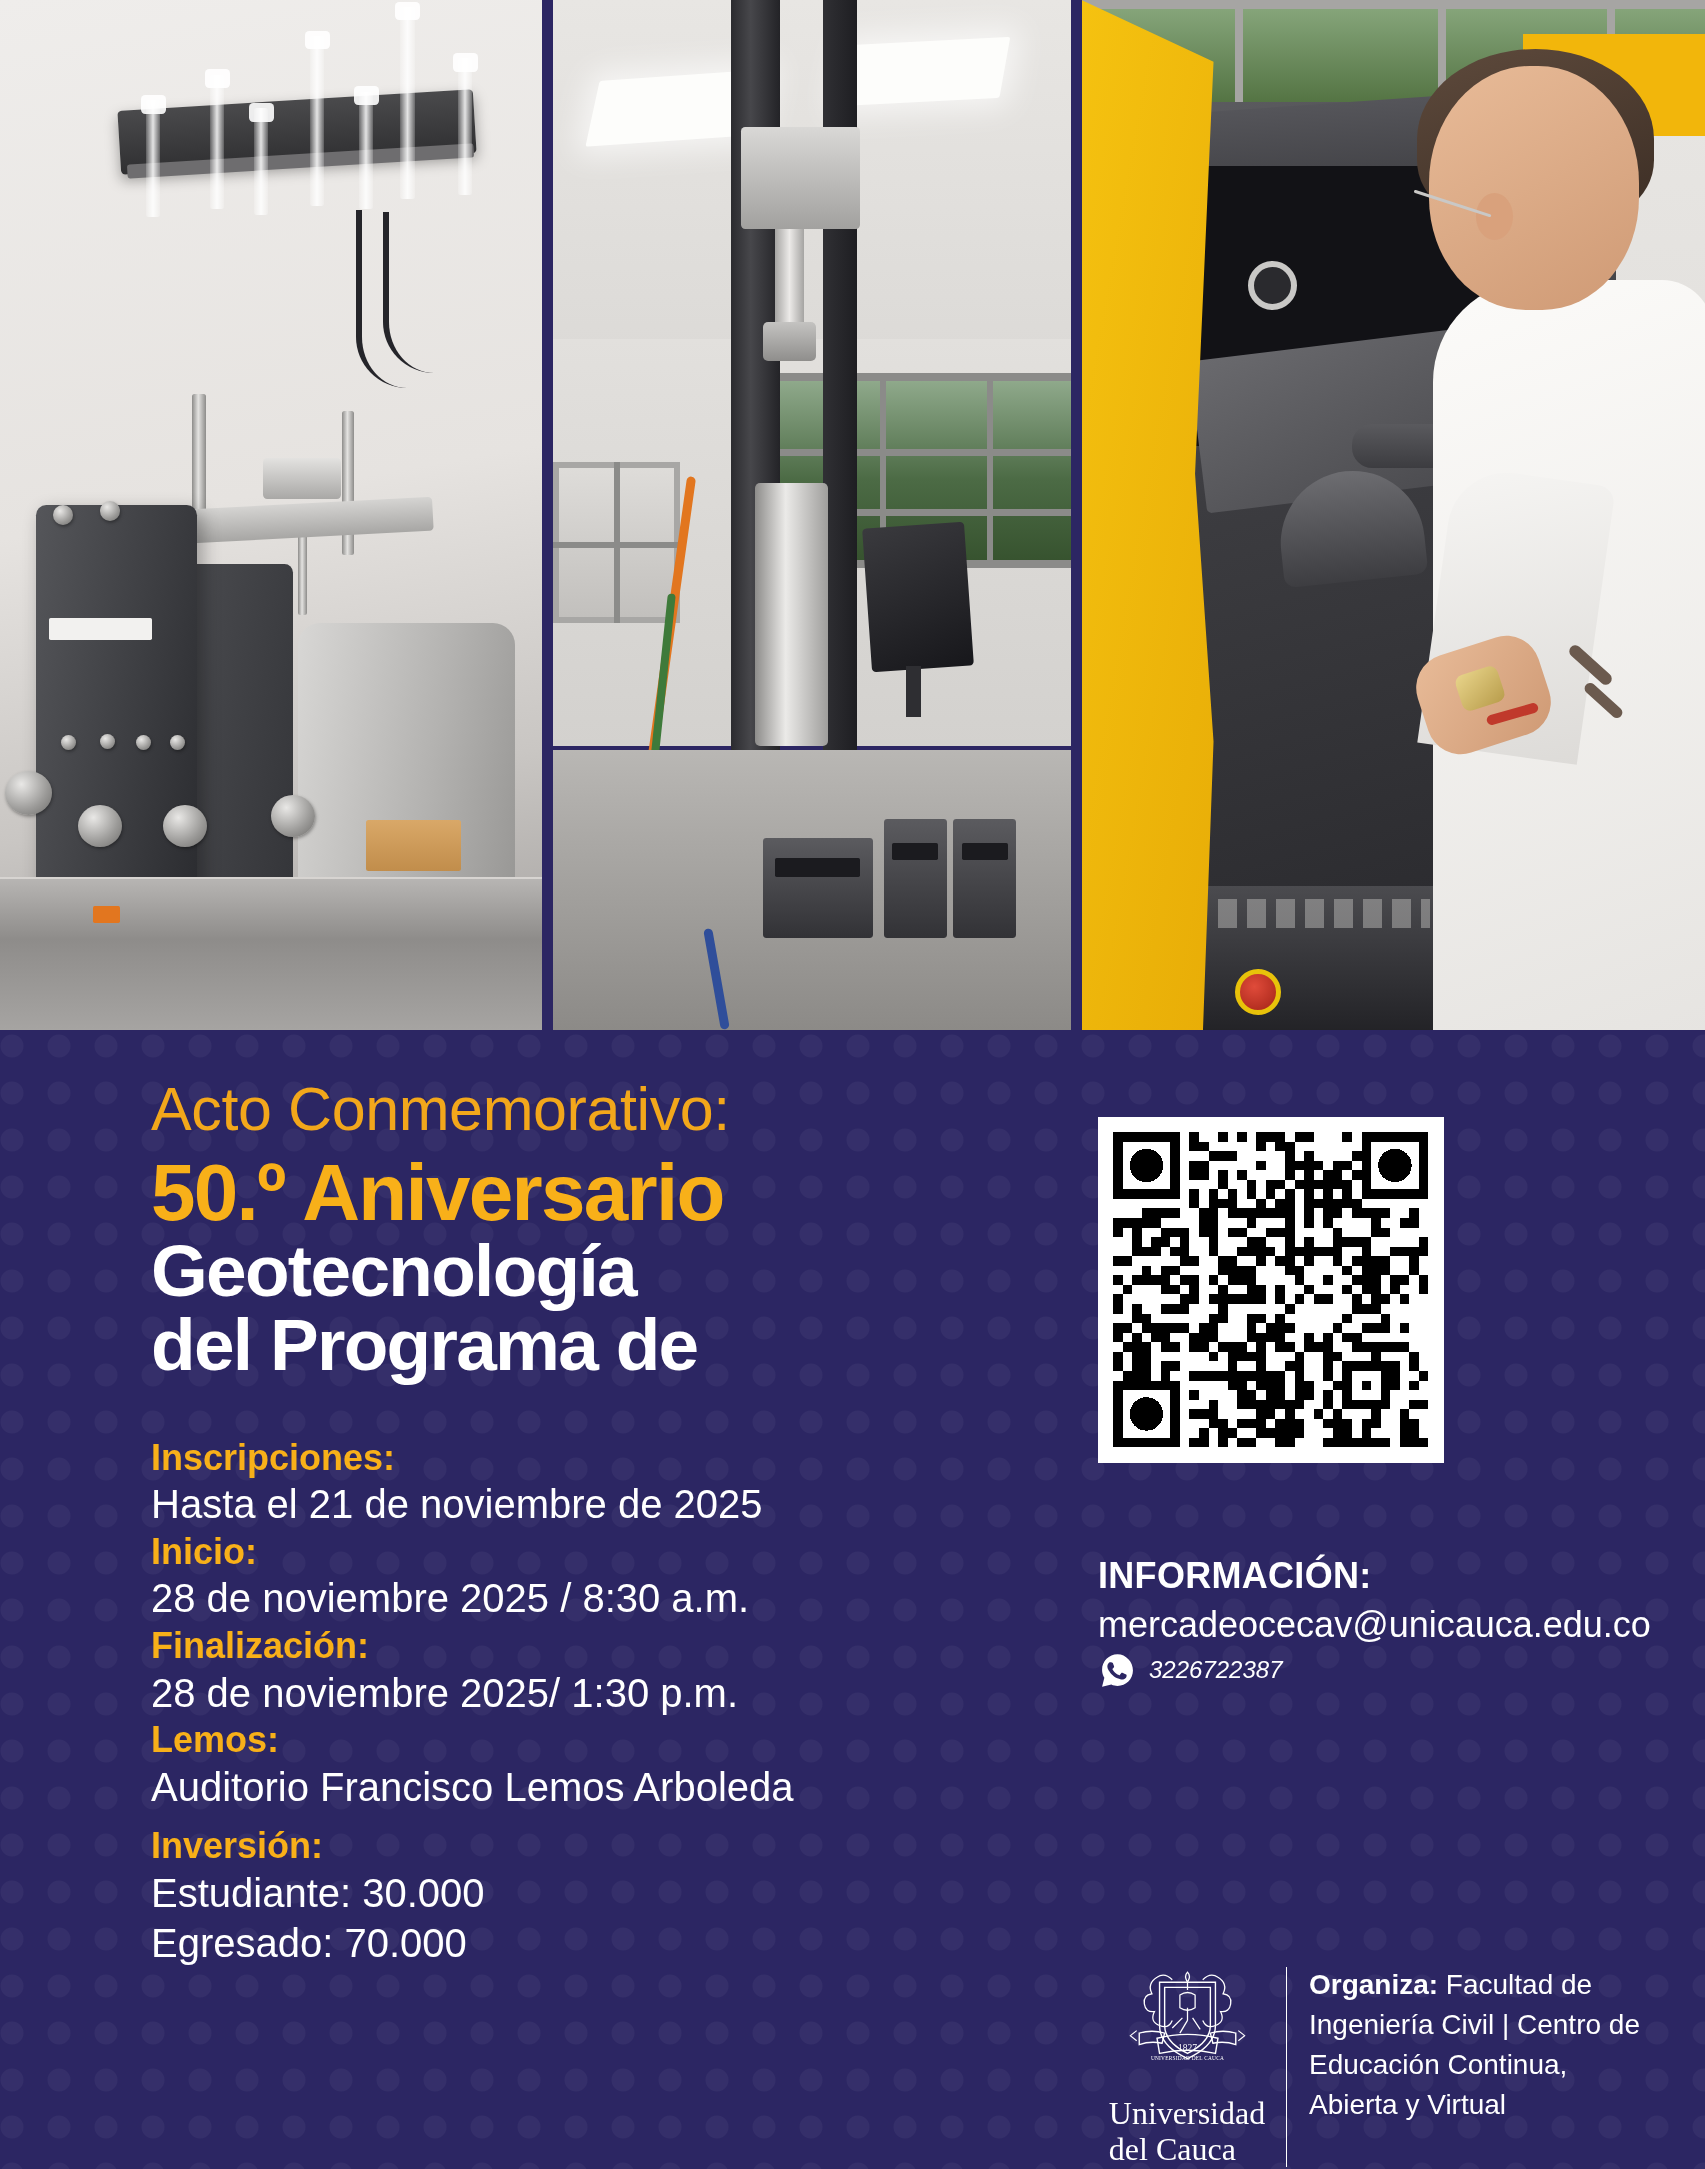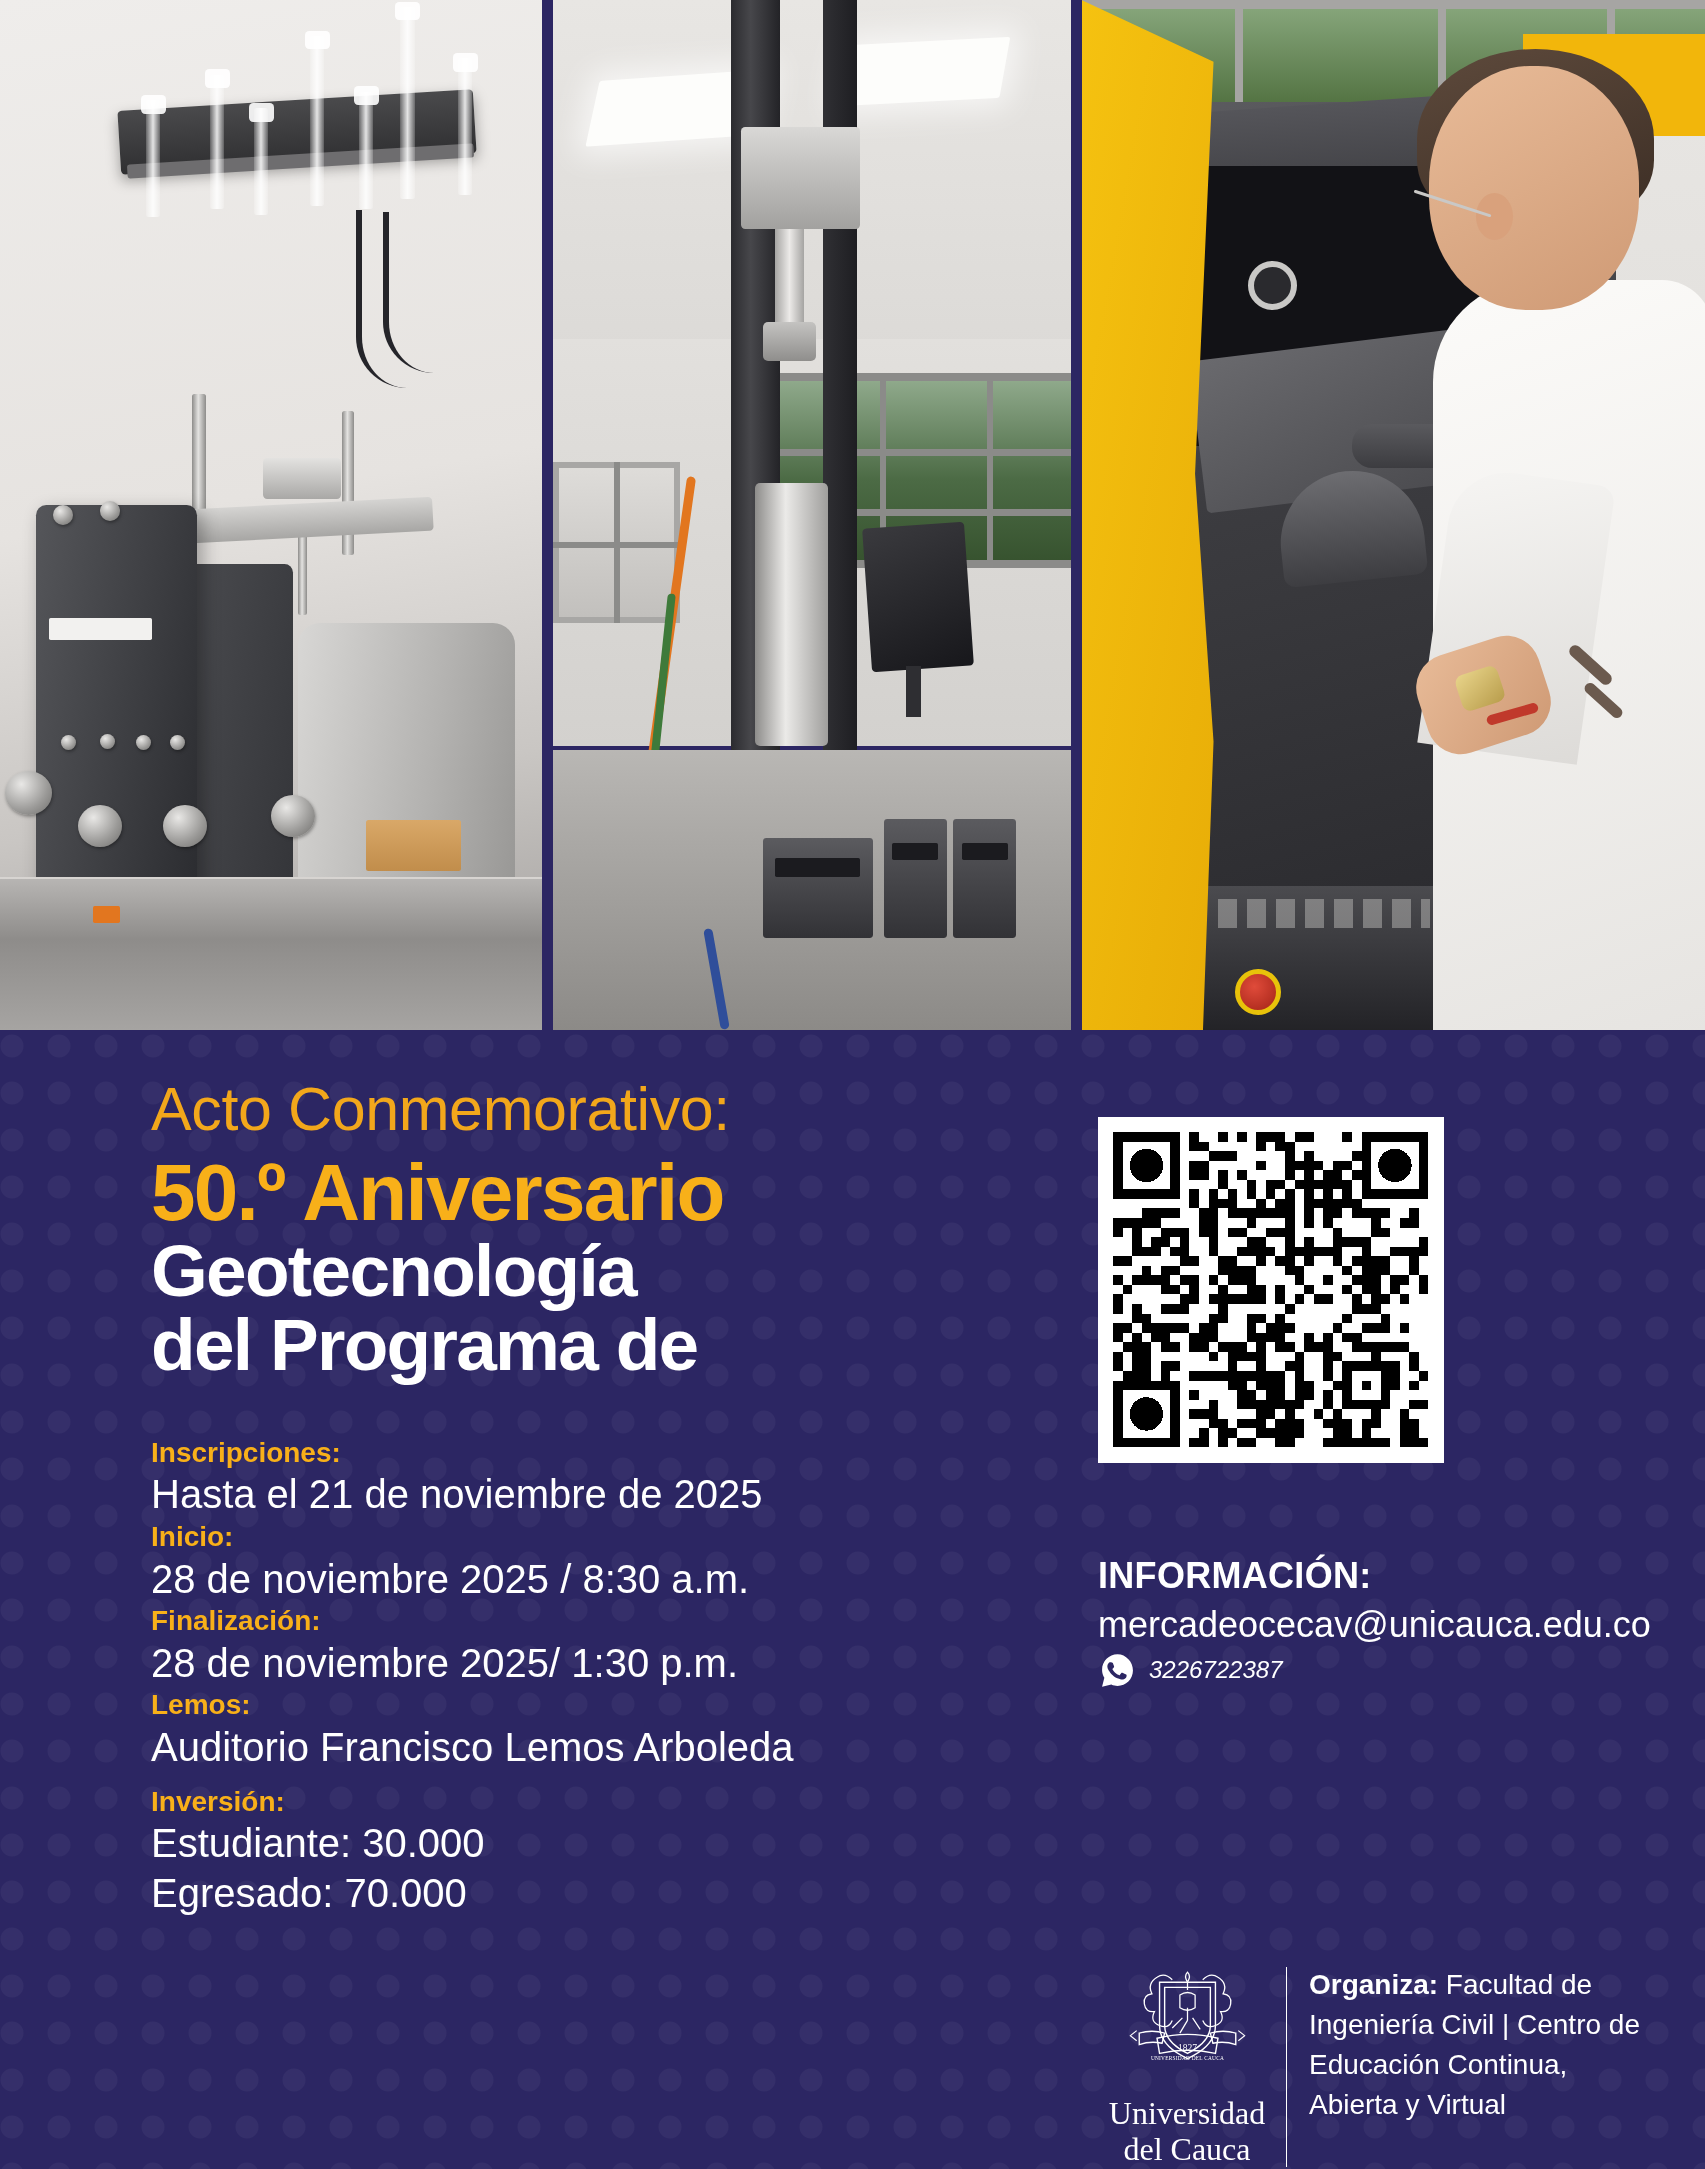--- a/index.html
+++ b/index.html
@@ -115,21 +115,21 @@
 
   .kicker {
     font-size:61px; font-weight:300; color:#f2a71b; letter-spacing:-0.4px;
     line-height:1.0; margin-bottom:12px;
   }
   .title-line { font-weight:bold; line-height:1.02; letter-spacing:-1.7px; }
   .title-gold { font-size:80px; color:#f8b019; }
   .title-white { font-size:73px; color:#ffffff; }
 
   .details { margin-top:53px; }
-  .d-label { font-size:28px; font-weight:bold; color:#f8b019; line-height:1.24; }
+  .d-label { font-size:36px; font-weight:bold; color:#f8b019; line-height:1.24; }
   .d-value { font-size:40px; font-weight:400; color:#ffffff; line-height:1.24; }
   .gap-sm { height:12px; }
 
   
   .right-col { position:absolute; left:1098px; top:0; width:509px; }
 
   .qr-wrap {
     position:absolute; left:0; top:87px;
     width:346px; height:346px; background:#ffffff; padding:15.3px;
   }
@@ -138,21 +138,21 @@
   .info-block { position:absolute; left:0; top:525px; width:525px; }
   .info-title { font-size:36px; font-weight:bold; color:#ffffff; letter-spacing:0.3px; }
   .info-email { font-size:36px; font-weight:400; color:#ffffff; margin-top:6.8px; white-space:nowrap; }
   .info-phone-row { display:flex; align-items:center; gap:12px; margin-top:5.1px; }
   .wa-icon { width:39px; height:39px; flex:0 0 39px; }
   .info-phone { font-size:24px; color:#ffffff;font-style:italic; }
 
   .footer { position:absolute; left:0; top:932px; width:542px; display:flex; align-items:flex-start; }
   .crest-col { width:178px; flex:0 0 178px; display:flex; flex-direction:column; align-items:center; }
   .crest-svg { width:127px; height:127px; display:block; }
-  .crest-name { margin-top:6.8px; font-family:"Liberation Serif", serif; font-size:32px; color:#ffffff; line-height:1.12; text-align:center; }
+  .crest-name { margin-top:6.8px; font-family:"Liberation Serif", serif; font-size:32px; color:#ffffff; line-height:1.12; text-align:left; }
   .vrule { width:2.5px; align-self:stretch; background:#ffffff; margin:5.1px 22px 0 10.2px; min-height:149px; }
   .org-text { font-size:28px; color:#ffffff; line-height:1.42; padding-top:3.4px; }
   .org-text b { font-weight:bold; }
 </style>
 </head>
 <body>
 
 <div class="poster">
 
   <div class="photo-strip">

